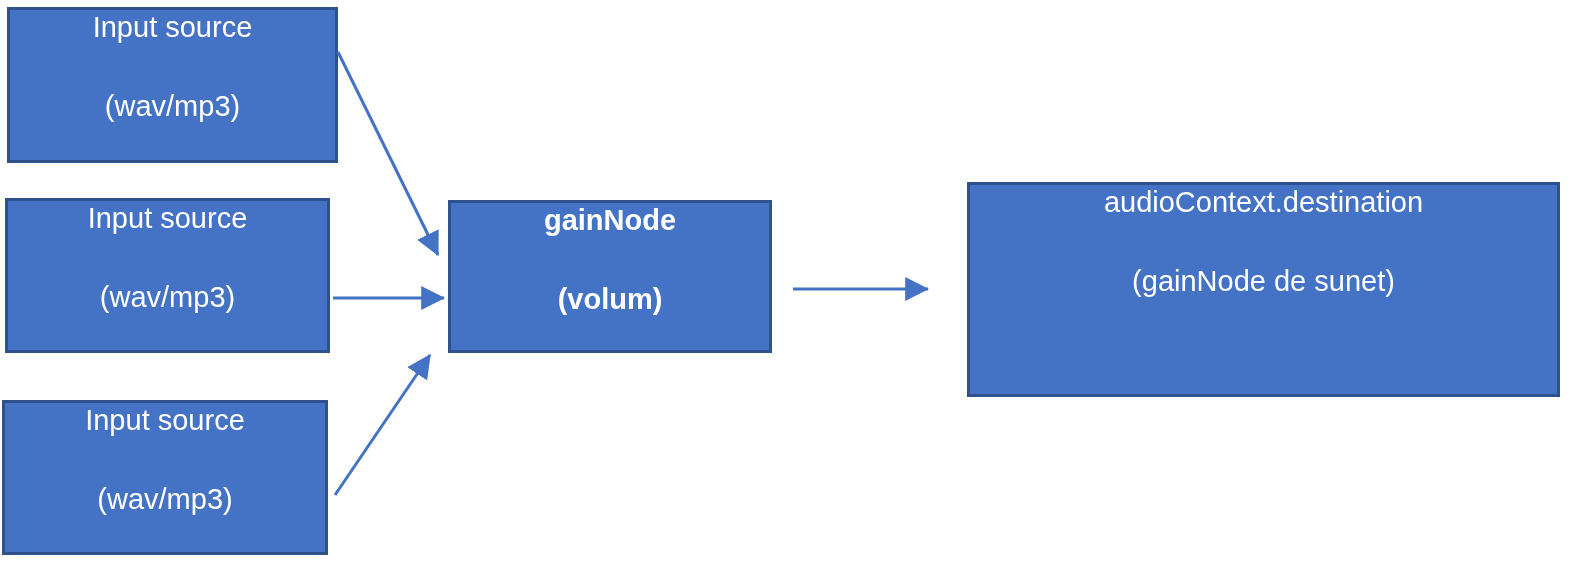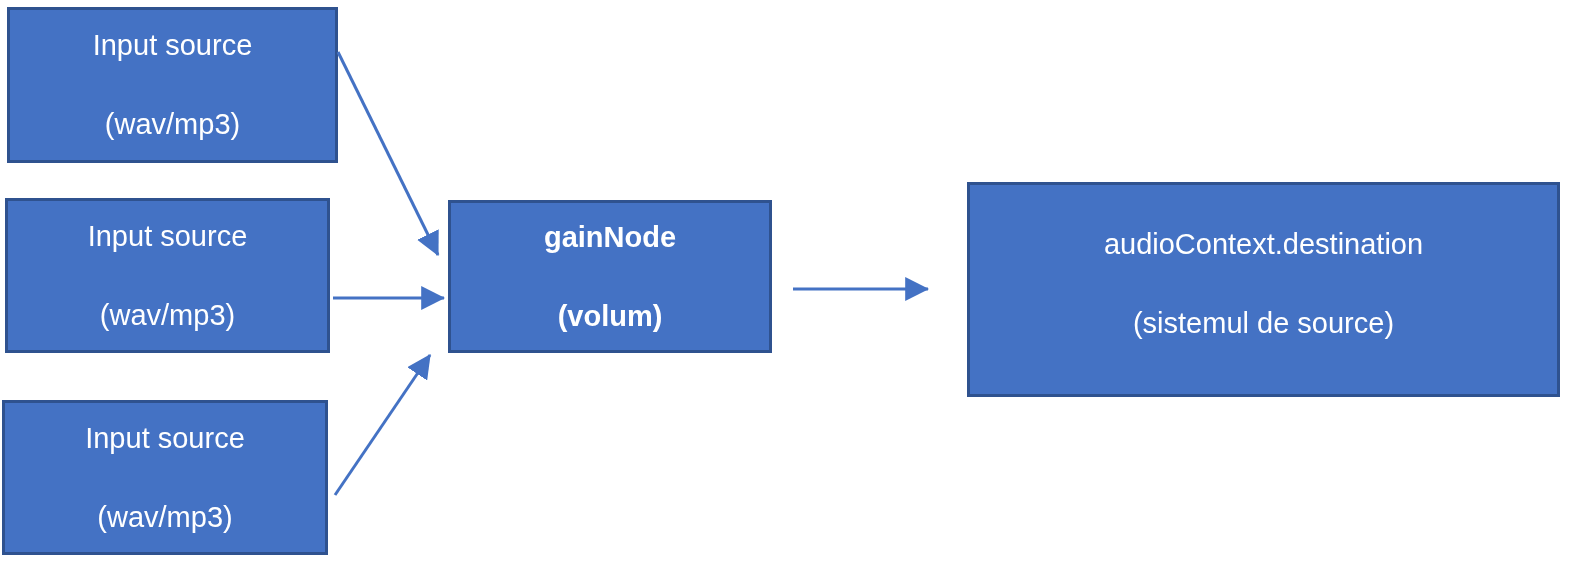--- a/index.html
+++ b/index.html
@@ -20,21 +20,20 @@
     overflow: hidden;
   }
   .node {
     position: absolute;
     background: var(--node-fill);
     border: 3px solid var(--node-border);
     color: var(--text);
     display: flex;
     flex-direction: column;
     align-items: center;
-    justify-content: center;
     gap: 44px;
     text-align: center;
     font-size: 29px;
     line-height: 1.2;
   }
   .node span { display: block; white-space: nowrap; }
   #node-input1 { left: 7px;   top: 7px;   width: 331px; height: 156px; }
   #node-input2 { left: 5px;   top: 198px; width: 325px; height: 155px; }
   #node-input3 { left: 2px;   top: 400px; width: 326px; height: 155px; }
   #node-gain   { left: 448px; top: 200px; width: 324px; height: 153px; font-weight: bold; }
@@ -69,21 +68,21 @@
     <span>(wav/mp3)</span>
   </div>
 
   <div class="node" id="node-gain">
     <span>gainNode</span>
     <span>(volum)</span>
   </div>
 
   <div class="node" id="node-dest">
     <span>audioContext.destination</span>
-    <span>(sistemul de source)</span>
+    <span>(gainNode de sunet)</span>
   </div>
 
   <svg class="arrows" viewBox="0 0 1575 563" xmlns="http://www.w3.org/2000/svg">
     <defs>
       <marker id="arrowhead" viewBox="0 0 10 10" refX="9.5" refY="5" markerWidth="8" markerHeight="8" orient="auto">
         <path class="head" d="M 0 0 L 10 5 L 0 10 z"></path>
       </marker>
     </defs>
     <line x1="338" y1="52" x2="438" y2="255" marker-end="url(#arrowhead)"></line>
     <line x1="333" y1="298" x2="444" y2="298" marker-end="url(#arrowhead)"></line>

